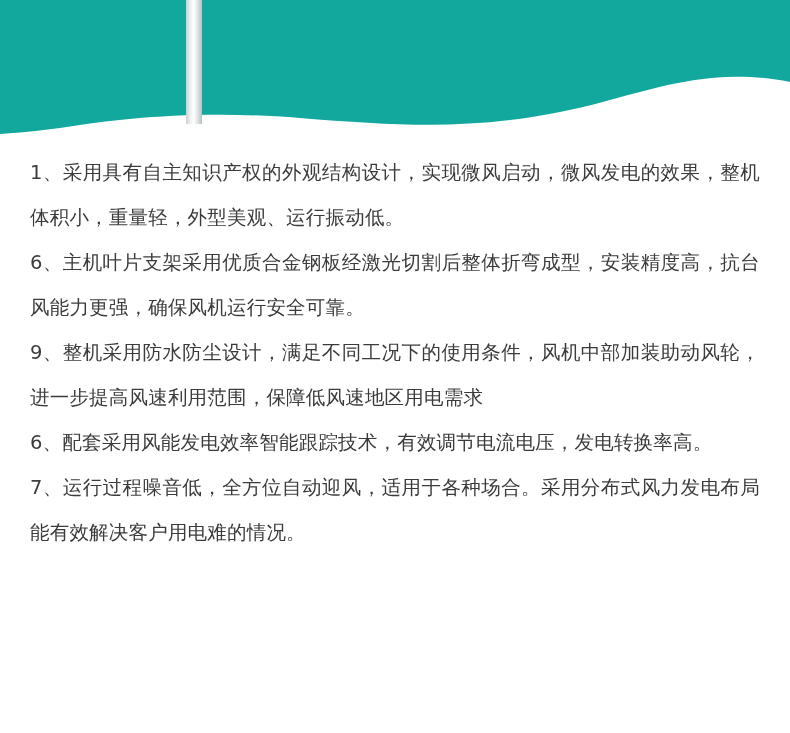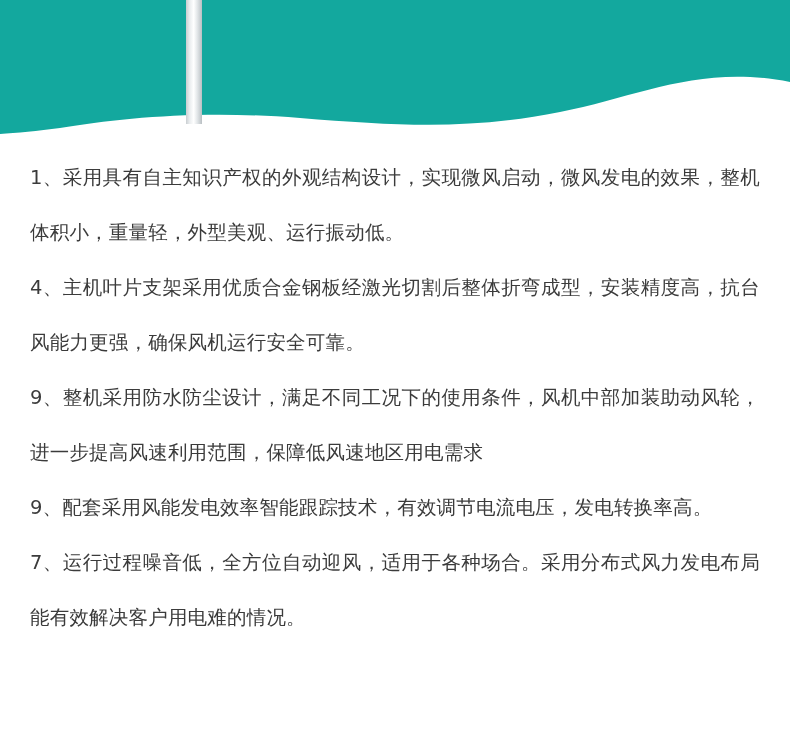--- a/index.html
+++ b/index.html
@@ -51,21 +51,21 @@
     position: absolute;
     left: 0;
     top: 150px;
     width: 790px;
     padding: 0 30px;
     box-sizing: border-box;
   }
   .para {
     color: #3b3b3b;
     font-size: 19.5px;
-    line-height: 55px;
+    line-height: 45px;
     letter-spacing: 0.2px;
     text-align: justify;
     text-justify: inter-ideograph;
     margin: 0;
     white-space: pre-wrap;
   }
 </style>
 </head>
 <body>
 
@@ -73,19 +73,19 @@
 
   <div class="banner">
     <svg width="790" height="140" viewBox="0 0 790 140" preserveAspectRatio="none">
       <path d="M0,0 L790,0 L790,82 C700,64 640,96 560,112 C470,130 400,126 300,118 C200,110 120,118 60,128 C38,131 16,133 0,134 Z" fill="#13a89e"></path>
     </svg>
     <div class="pole"></div>
   </div>
 
   <div class="content">
     <p class="para">1、采用具有自主知识产权的外观结构设计，实现微风启动，微风发电的效果，整机体积小，重量轻，外型美观、运行振动低。</p>
-    <p class="para">4、主机叶片支架采用优质合金钢板经激光切割后整体折弯成型，安装精度高，抗台风能力更强，确保风机运行安全可靠。</p>
+    <p class="para">6、主机叶片支架采用优质合金钢板经激光切割后整体折弯成型，安装精度高，抗台风能力更强，确保风机运行安全可靠。</p>
     <p class="para">9、整机采用防水防尘设计，满足不同工况下的使用条件，风机中部加装助动风轮，进一步提高风速利用范围，保障低风速地区用电需求</p>
-    <p class="para">9、配套采用风能发电效率智能跟踪技术，有效调节电流电压，发电转换率高。</p>
+    <p class="para">6、配套采用风能发电效率智能跟踪技术，有效调节电流电压，发电转换率高。</p>
     <p class="para">7、运行过程噪音低，全方位自动迎风，适用于各种场合。采用分布式风力发电布局能有效解决客户用电难的情况。</p>
   </div>
 
 </div>
 
 </body></html>

